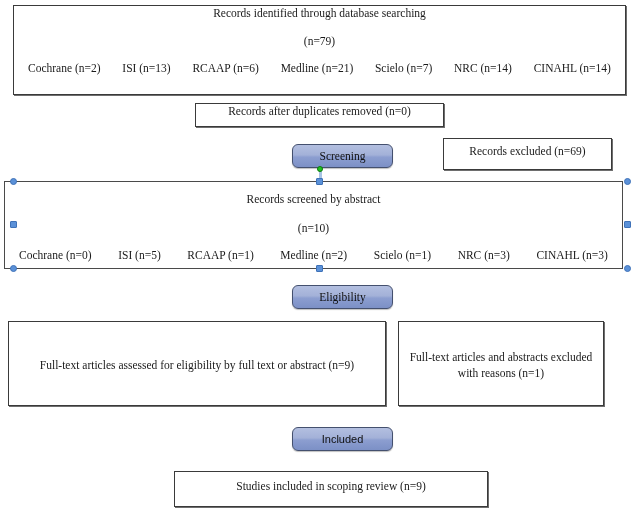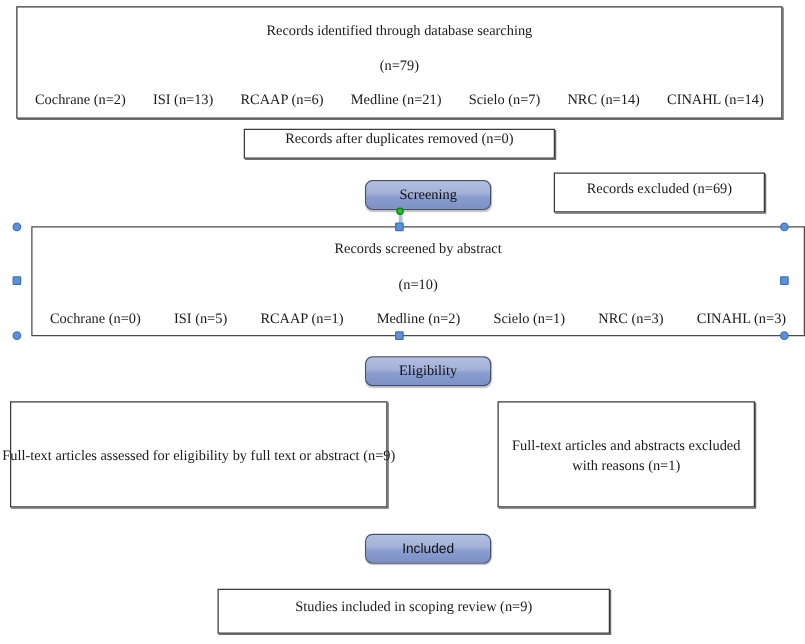--- a/index.html
+++ b/index.html
@@ -50,21 +50,21 @@
     font-size: 11.5px;
     white-space: nowrap;
   }
 
   
   #box-identified {
     left: 13px;
     top: 5px;
     width: 613px;
     height: 90px;
-    padding-top: 12px;
+    padding-top: 0;
   }
   #box-identified .line.title { margin-bottom: 12px; }
   #box-identified .line.total { margin-bottom: 13px; }
 
   
   #box-duplicates {
     left: 195px;
     top: 103px;
     width: 249px;
     height: 24px;
@@ -76,21 +76,21 @@
     left: 443px;
     top: 138px;
     width: 169px;
     height: 32px;
     justify-content: flex-start;
     padding-top: 5px;
   }
 
   
   #box-screened {
-    left: 25px;
+    left: 4px;
     top: 181px;
     width: 619px;
     height: 88px;
     padding-top: 10px;
     border: 1.5px solid #4a4a4a;
     box-shadow: none;
   }
   #box-screened .line.title { margin-bottom: 13px; }
   #box-screened .line.total { margin-bottom: 13px; }
 
@@ -110,21 +110,21 @@
   .handle.edge {
     width: 7px;
     height: 7px;
     border-radius: 1px;
   }
 
   
   #box-fulltext {
     left: 8px;
     top: 321px;
-    width: 302px;
+    width: 378px;
     height: 85px;
     justify-content: flex-start;
     padding-top: 36px;
   }
 
   
   #box-ftexcluded {
     left: 398px;
     top: 321px;
     width: 206px;

